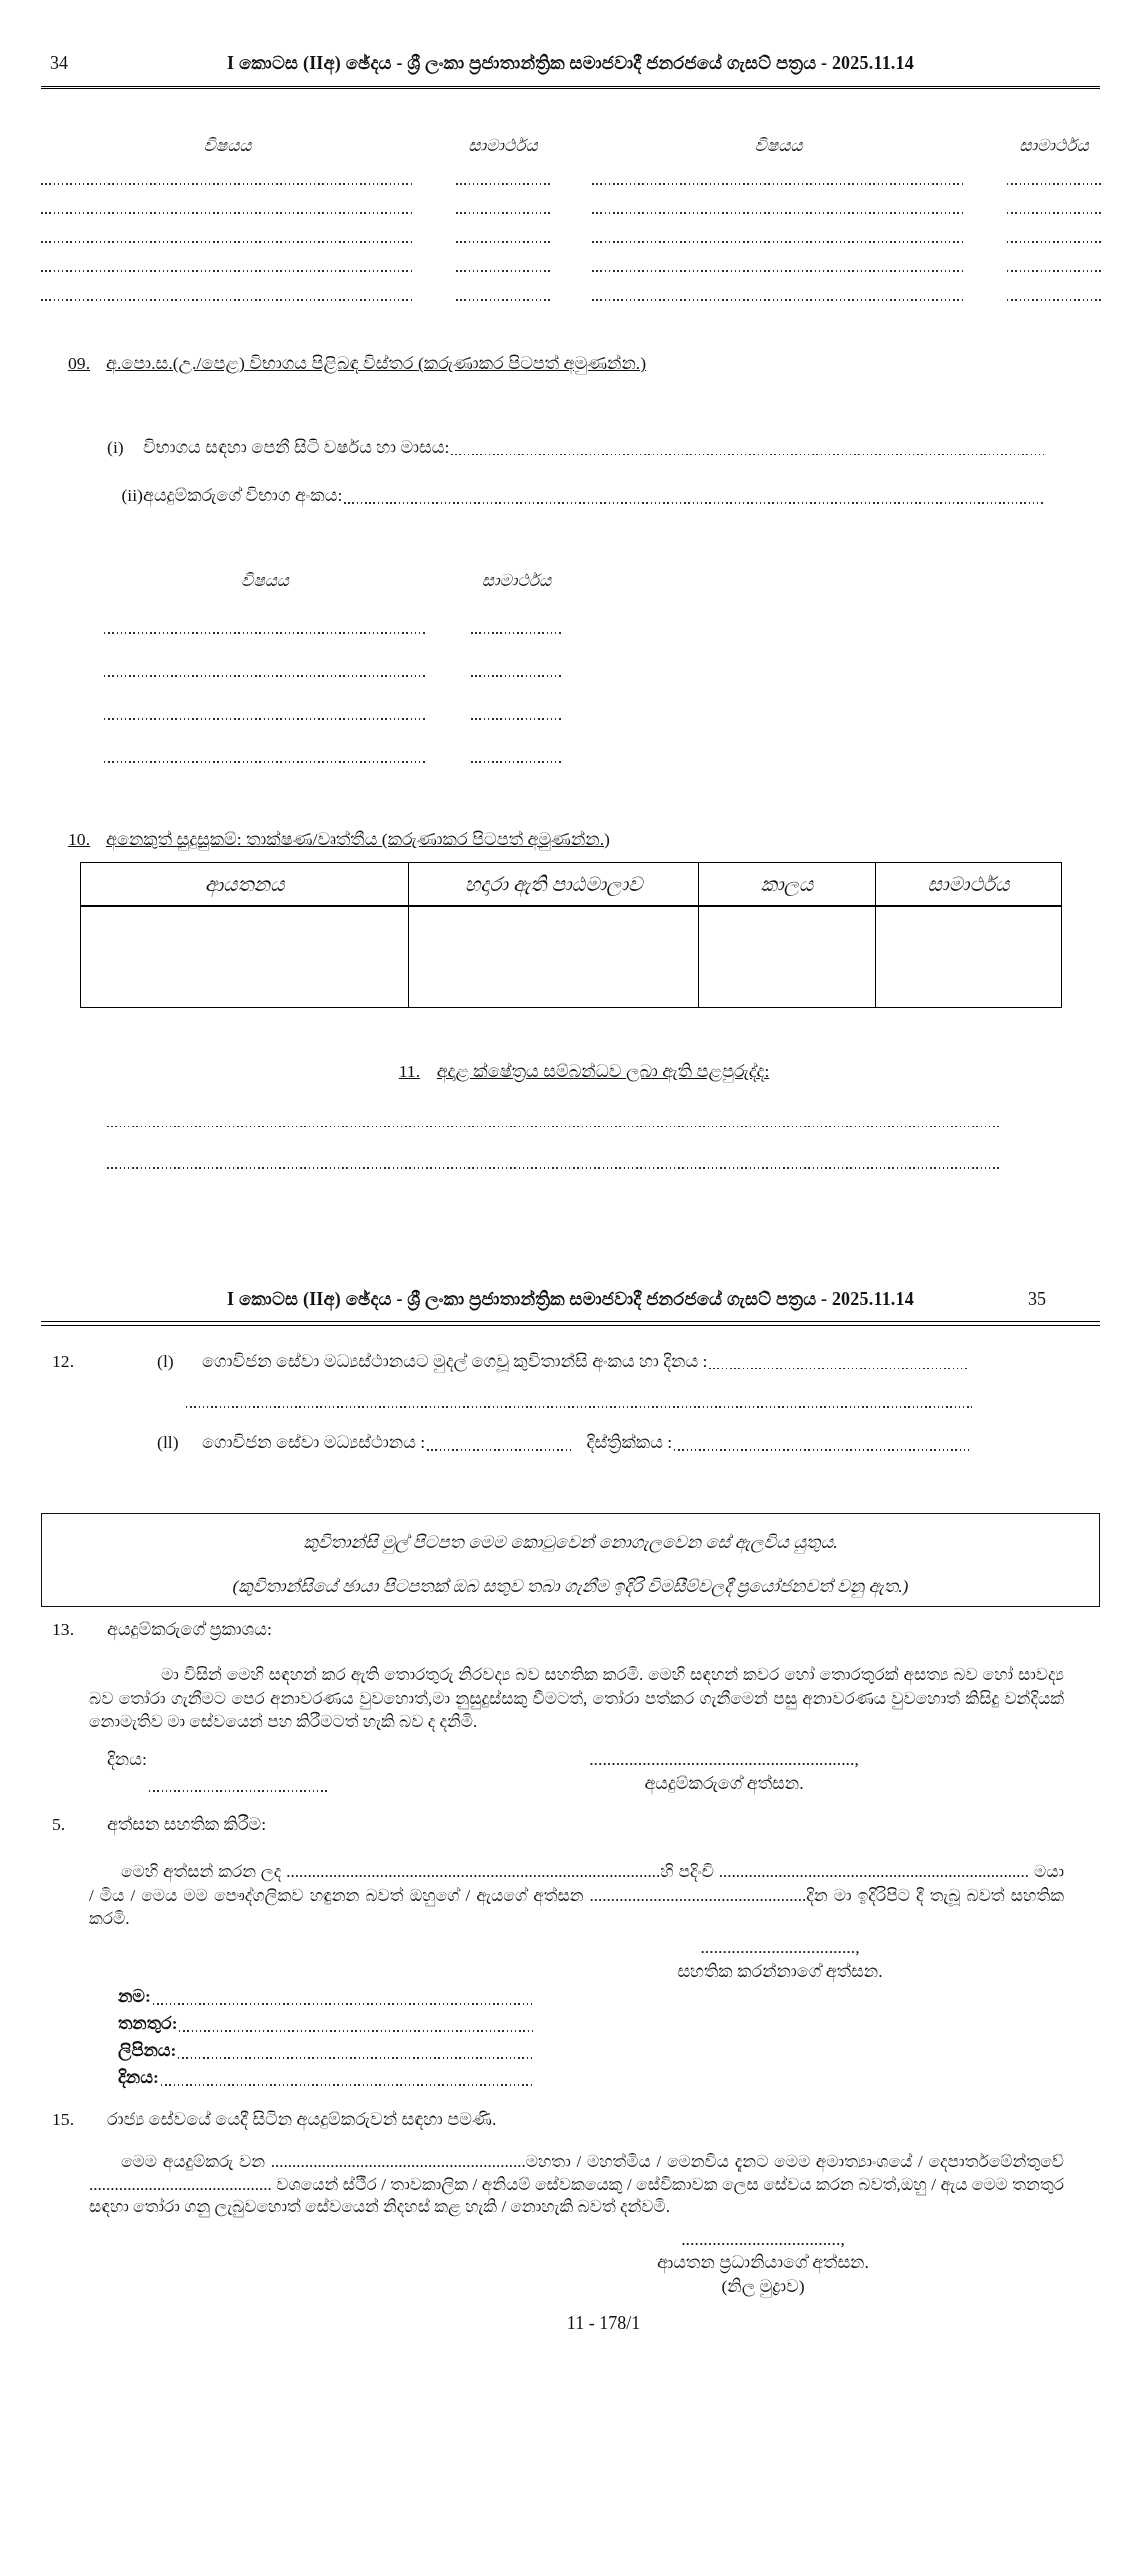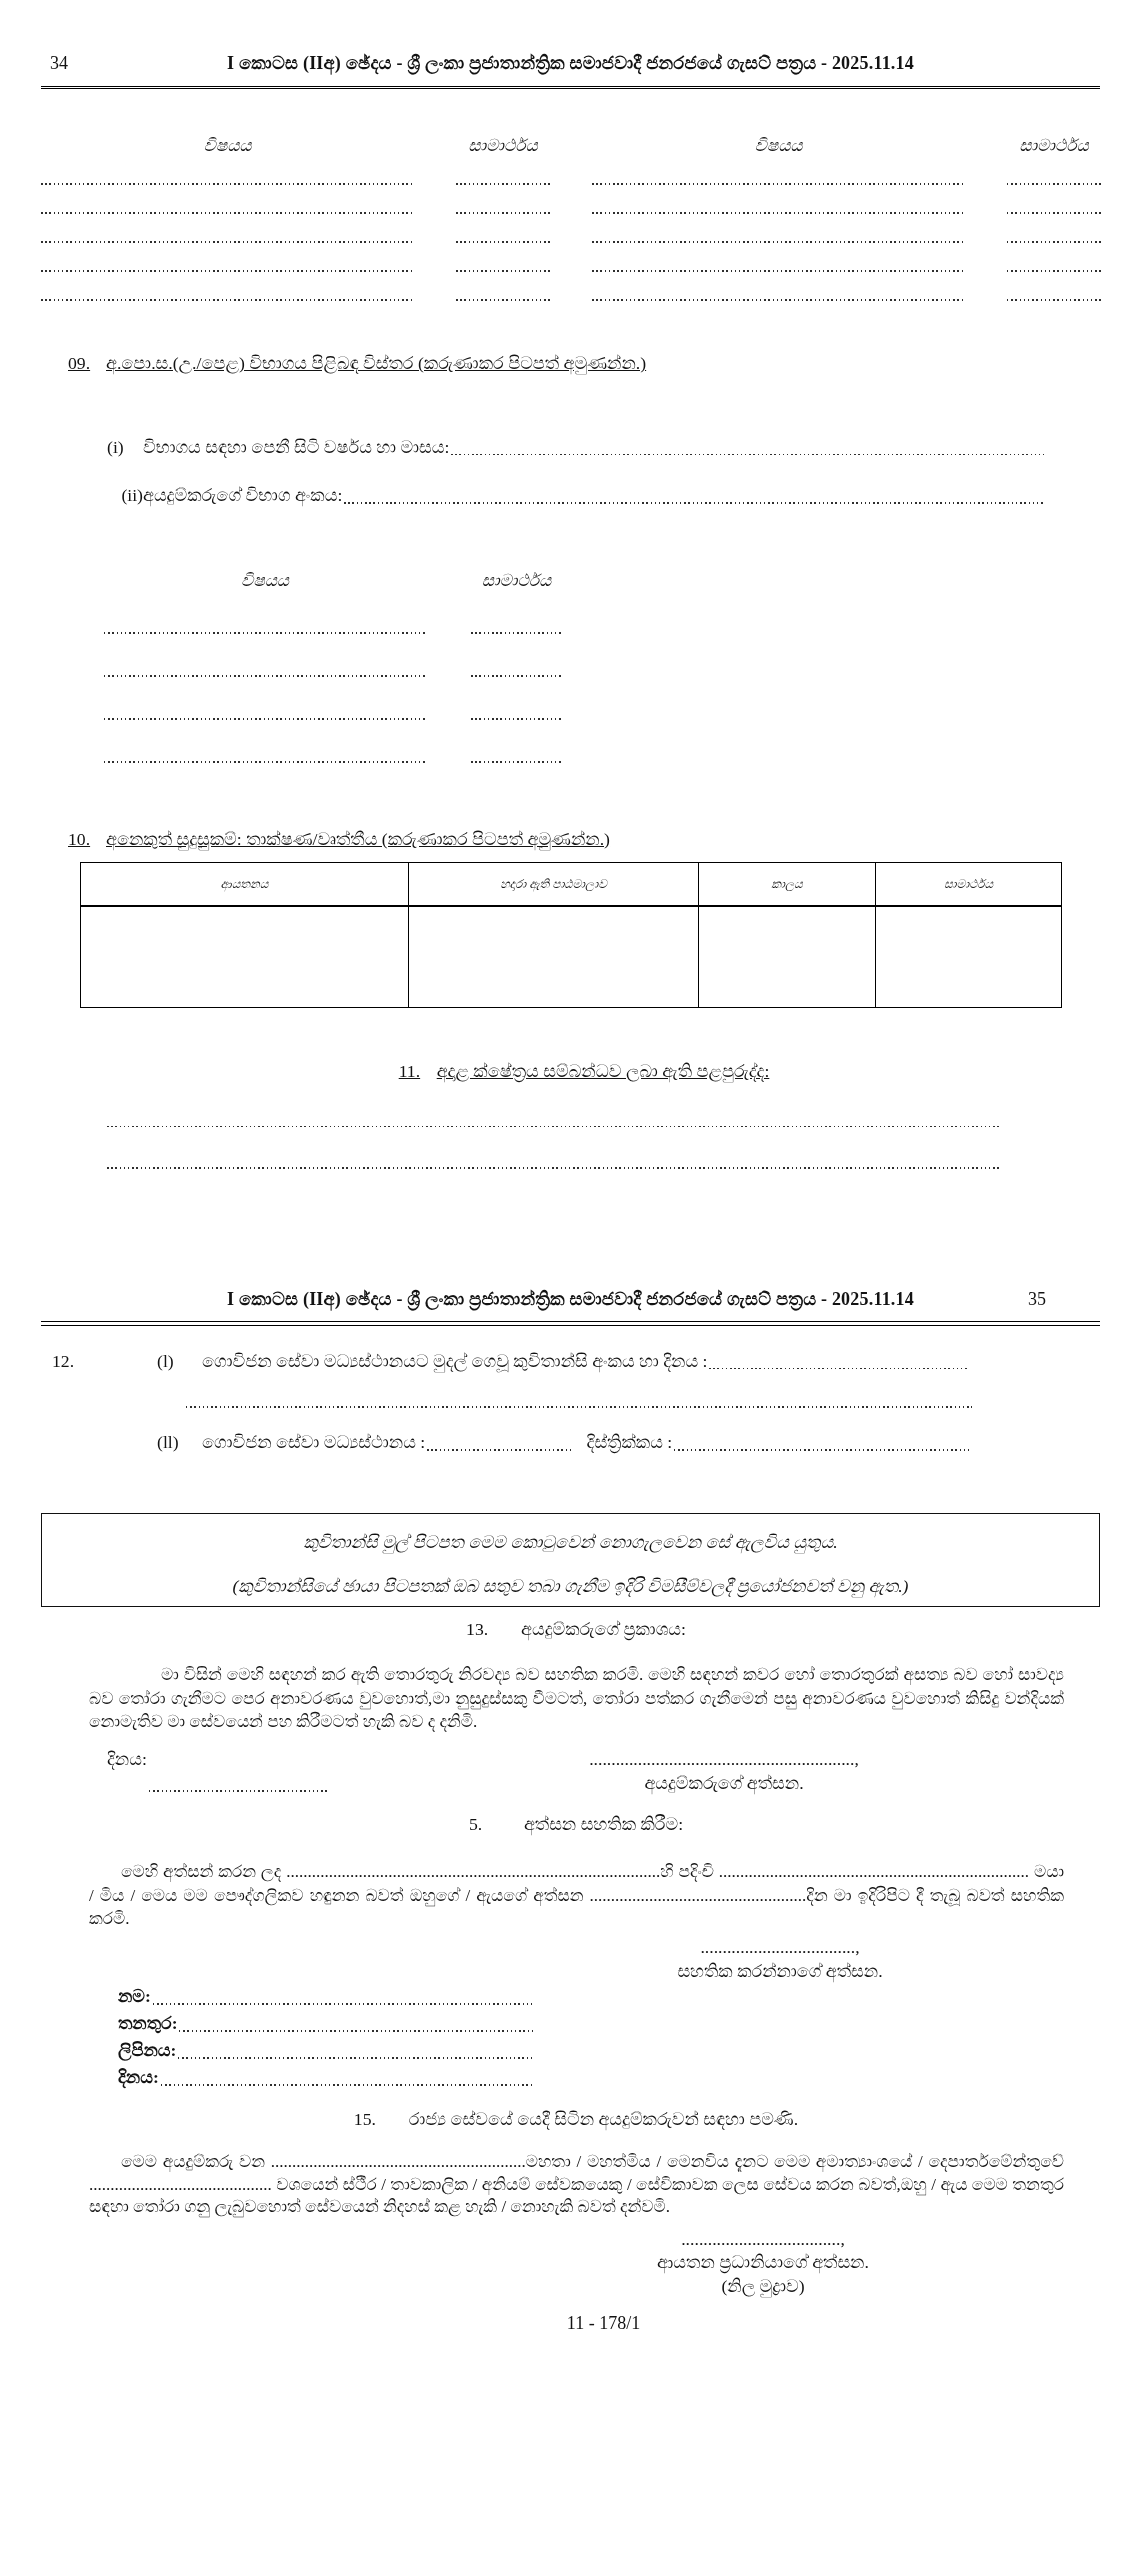--- a/index.html
+++ b/index.html
@@ -26,33 +26,33 @@
   .g4{display:grid;grid-template-columns:373px 94px 373px 94px;column-gap:42px;}
   .g4 .hd{text-align:center;font-style:italic;font-size:17px;}
   .g4head{margin-top:47px;}
   .g4row{height:29px;}
   .g4row .cell{border:0;align-self:end;}
 
   
   .row{display:flex;font-size:17.7px;line-height:23.5px;}
   .itemrow34{margin-left:27px;text-decoration:underline;}
   .itemrow34 .no{flex:0 0 38px;}
-  .itemrow35{margin-left:11px;justify-content:center;}
+  .itemrow35{margin-left:11px;}
   .itemrow35 .no{flex:0 0 55px;}
   .subrow{display:flex;margin-left:66px;padding-right:54px;font-size:17.7px;line-height:23.5px;}
   .subrow .slbl{flex:0 0 36px;}
 
   
   .t9{display:grid;grid-template-columns:322px 91px;column-gap:45px;margin-left:63px;}
   .t9 .hd{text-align:center;font-style:italic;font-size:17px;}
   .t9row{height:43px;}
 
   
   .t10{margin-left:39px;width:980px;border:1.8px solid #000;border-collapse:collapse;table-layout:fixed;}
-  .t10 th{font-style:italic;font-weight:normal;font-size:12px;height:40px;vertical-align:middle;
+  .t10 th{font-style:italic;font-weight:normal;font-size:20px;height:40px;vertical-align:middle;
           border-left:1.4px solid #000;border-bottom:2.7px double #000;}
   .t10 td{height:98px;border-left:1.4px solid #000;}
   .t10 th:first-child,.t10 td:first-child{border-left:none;}
 
   
   .rbox{margin-top:58px;border:1.8px solid #111;height:92px;text-align:center;font-size:17.7px;font-style:italic;}
   .rbox .l1{margin-top:18px;}
   .rbox .l2{margin-top:23.5px;}
 
   

